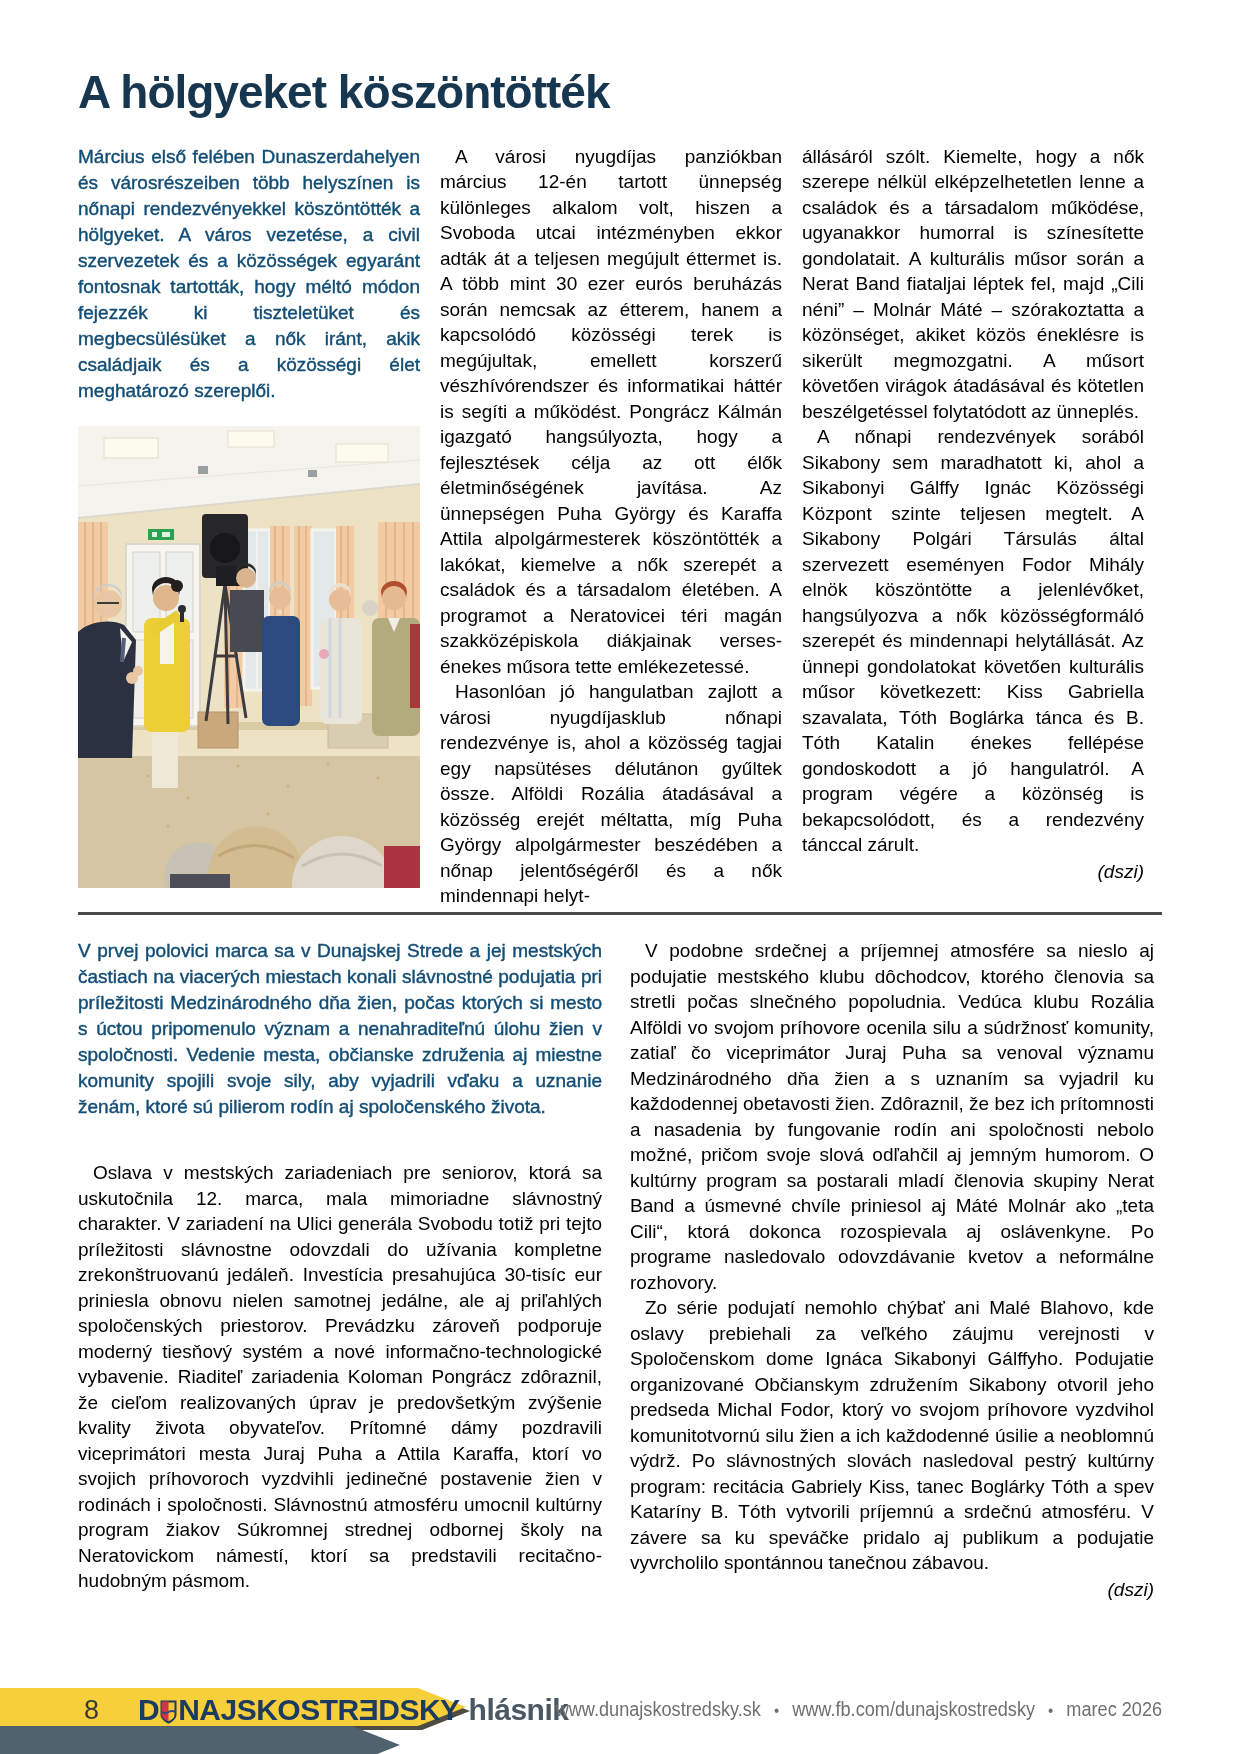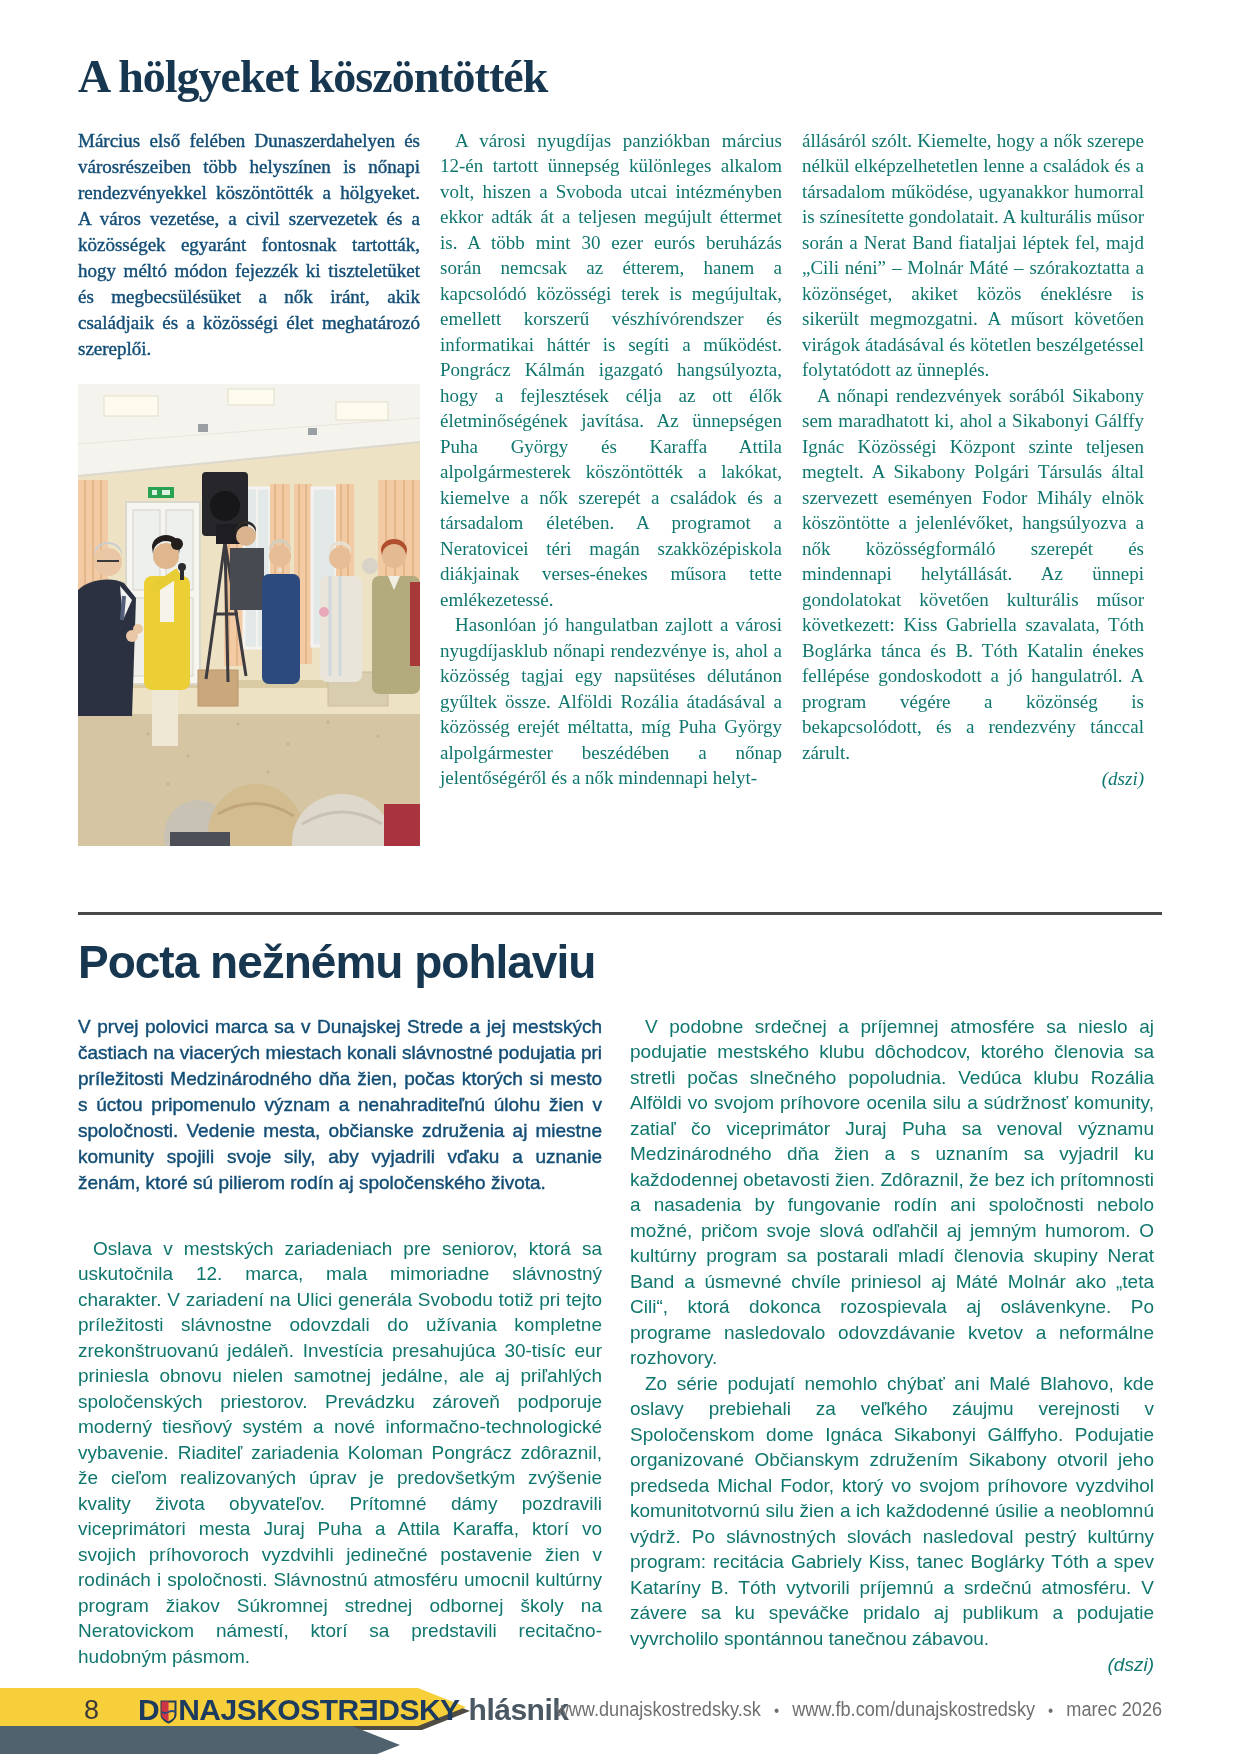--- a/index.html
+++ b/index.html
@@ -5,29 +5,29 @@
   html,body{margin:0;padding:0;background:#ffffff;}
   .page{
     position:relative;width:1240px;height:1754px;margin:0 auto;background:#ffffff;
     font-family:"Liberation Sans","DejaVu Sans",sans-serif;overflow:hidden;color:#1d1d1d;
   }
   h1.article-title{
     margin:0 0 26px 0;font-size:46px;line-height:1.08;font-weight:700;
     letter-spacing:-1px;color:#17364f;
   }
   .article{position:absolute;left:78px;right:78px;}
-  .article1{top:52px;font-family:Liberation Serif, serif;}
+  .article1{top:68px;}
   .article2{top:938px;}
   .cols{display:flex;}
   .cols3{gap:20px;}
   .cols2{gap:28px;}
   .cols3 .col{width:342px;flex:0 0 342px;}
   .cols2 .col{width:524px;flex:0 0 524px;}
   p{margin:0;}
-  .body-text{font-size:19px;line-height:25.5px;text-align:justify;color:#0f766e;}
+  .body-text{font-size:19px;line-height:25.5px;text-align:justify;color:#000000;}
   .ind{text-indent:15px;}
   .lead{
     font-size:19px;line-height:26px;text-align:justify;color:#124d75;
     -webkit-text-stroke:0.4px #124d75;
   }
   .gap-top{margin-top:40px;}
   .byline{text-align:right;font-style:italic;margin-top:1px;}
   .divider{
     position:absolute;top:912px;left:78px;right:78px;height:0;border:none;
     border-top:3px solid #4a4a4a;margin:0;
@@ -194,21 +194,20 @@
         <p>állásáról szólt. Kiemelte, hogy a nők szerepe nélkül elképzelhetetlen lenne a családok és a társadalom működése, ugyanakkor humorral is színesítette gondolatait. A kulturális műsor során a Nerat Band fiataljai léptek fel, majd „Cili néni” – Molnár Máté – szórakoztatta a közönséget, akiket közös éneklésre is sikerült megmozgatni. A műsort követően virágok átadásával és kötetlen beszélgetéssel folytatódott az ünneplés.</p>
         <p class="ind">A nőnapi rendezvények sorából Sikabony sem maradhatott ki, ahol a Sikabonyi Gálffy Ignác Közösségi Központ szinte teljesen megtelt. A Sikabony Polgári Társulás által szervezett eseményen Fodor Mihály elnök köszöntötte a jelenlévőket, hangsúlyozva a nők közösségformáló szerepét és mindennapi helytállását. Az ünnepi gondolatokat követően kulturális műsor következett: Kiss Gabriella szavalata, Tóth Boglárka tánca és B. Tóth Katalin énekes fellépése gondoskodott a jó hangulatról. A program végére a közönség is bekapcsolódott, és a rendezvény tánccal zárult.</p>
         <p class="byline">(dszi)</p>
       </div>
     </div>
   </section>
 
   <hr class="divider">
 
   <section class="article article2">
-    <h1 class="article-title">Pocta nežnému pohlaviu</h1>
     <div class="cols cols2">
       <div class="col">
         <p class="lead">V prvej polovici marca sa v Dunajskej Strede a jej mestských častiach na viacerých miestach konali slávnostné podujatia pri príležitosti Medzinárodného dňa žien, počas ktorých si mesto s úctou pripomenulo význam a nenahraditeľnú úlohu žien v spoločnosti. Vedenie mesta, občianske združenia aj miestne komunity spojili svoje sily, aby vyjadrili vďaku a uznanie ženám, ktoré sú pilierom rodín aj spoločenského života.</p>
         <p class="body-text ind gap-top">Oslava v mestských zariadeniach pre seniorov, ktorá sa uskutočnila 12. marca, mala mimoriadne slávnostný charakter. V zariadení na Ulici generála Svobodu totiž pri tejto príležitosti slávnostne odovzdali do užívania kompletne zrekonštruovanú jedáleň. Investícia presahujúca 30-tisíc eur priniesla obnovu nielen samotnej jedálne, ale aj priľahlých spoločenských priestorov. Prevádzku zároveň podporuje moderný tiesňový systém a nové informačno-technologické vybavenie. Riaditeľ zariadenia Koloman Pongrácz zdôraznil, že cieľom realizovaných úprav je predovšetkým zvýšenie kvality života obyvateľov. Prítomné dámy pozdravili viceprimátori mesta Juraj Puha a Attila Karaffa, ktorí vo svojich príhovoroch vyzdvihli jedinečné postavenie žien v rodinách i spoločnosti. Slávnostnú atmosféru umocnil kultúrny program žiakov Súkromnej strednej odbornej školy na Neratovickom námestí, ktorí sa predstavili recitačno-hudobným pásmom.</p>
       </div>
       <div class="col body-text">
         <p class="ind">V podobne srdečnej a príjemnej atmosfére sa nieslo aj podujatie mestského klubu dôchodcov, ktorého členovia sa stretli počas slnečného popoludnia. Vedúca klubu Rozália Alföldi vo svojom príhovore ocenila silu a súdržnosť komunity, zatiaľ čo viceprimátor Juraj Puha sa venoval významu Medzinárodného dňa žien a s uznaním sa vyjadril ku každodennej obetavosti žien. Zdôraznil, že bez ich prítomnosti a nasadenia by fungovanie rodín ani spoločnosti nebolo možné, pričom svoje slová odľahčil aj jemným humorom. O kultúrny program sa postarali mladí členovia skupiny Nerat Band a úsmevné chvíle priniesol aj Máté Molnár ako „teta Cili“, ktorá dokonca rozospievala aj oslávenkyne. Po programe nasledovalo odovzdávanie kvetov a neformálne rozhovory.</p>
         <p class="ind">Zo série podujatí nemohlo chýbať ani Malé Blahovo, kde oslavy prebiehali za veľkého záujmu verejnosti v Spoločenskom dome Ignáca Sikabonyi Gálffyho. Podujatie organizované Občianskym združením Sikabony otvoril jeho predseda Michal Fodor, ktorý vo svojom príhovore vyzdvihol komunitotvornú silu žien a ich každodenné úsilie a neoblomnú výdrž. Po slávnostných slovách nasledoval pestrý kultúrny program: recitácia Gabriely Kiss, tanec Boglárky Tóth a spev Kataríny B. Tóth vytvorili príjemnú a srdečnú atmosféru. V závere sa ku speváčke pridalo aj publikum a podujatie vyvrcholilo spontánnou tanečnou zábavou.</p>
         <p class="byline">(dszi)</p>
       </div>

